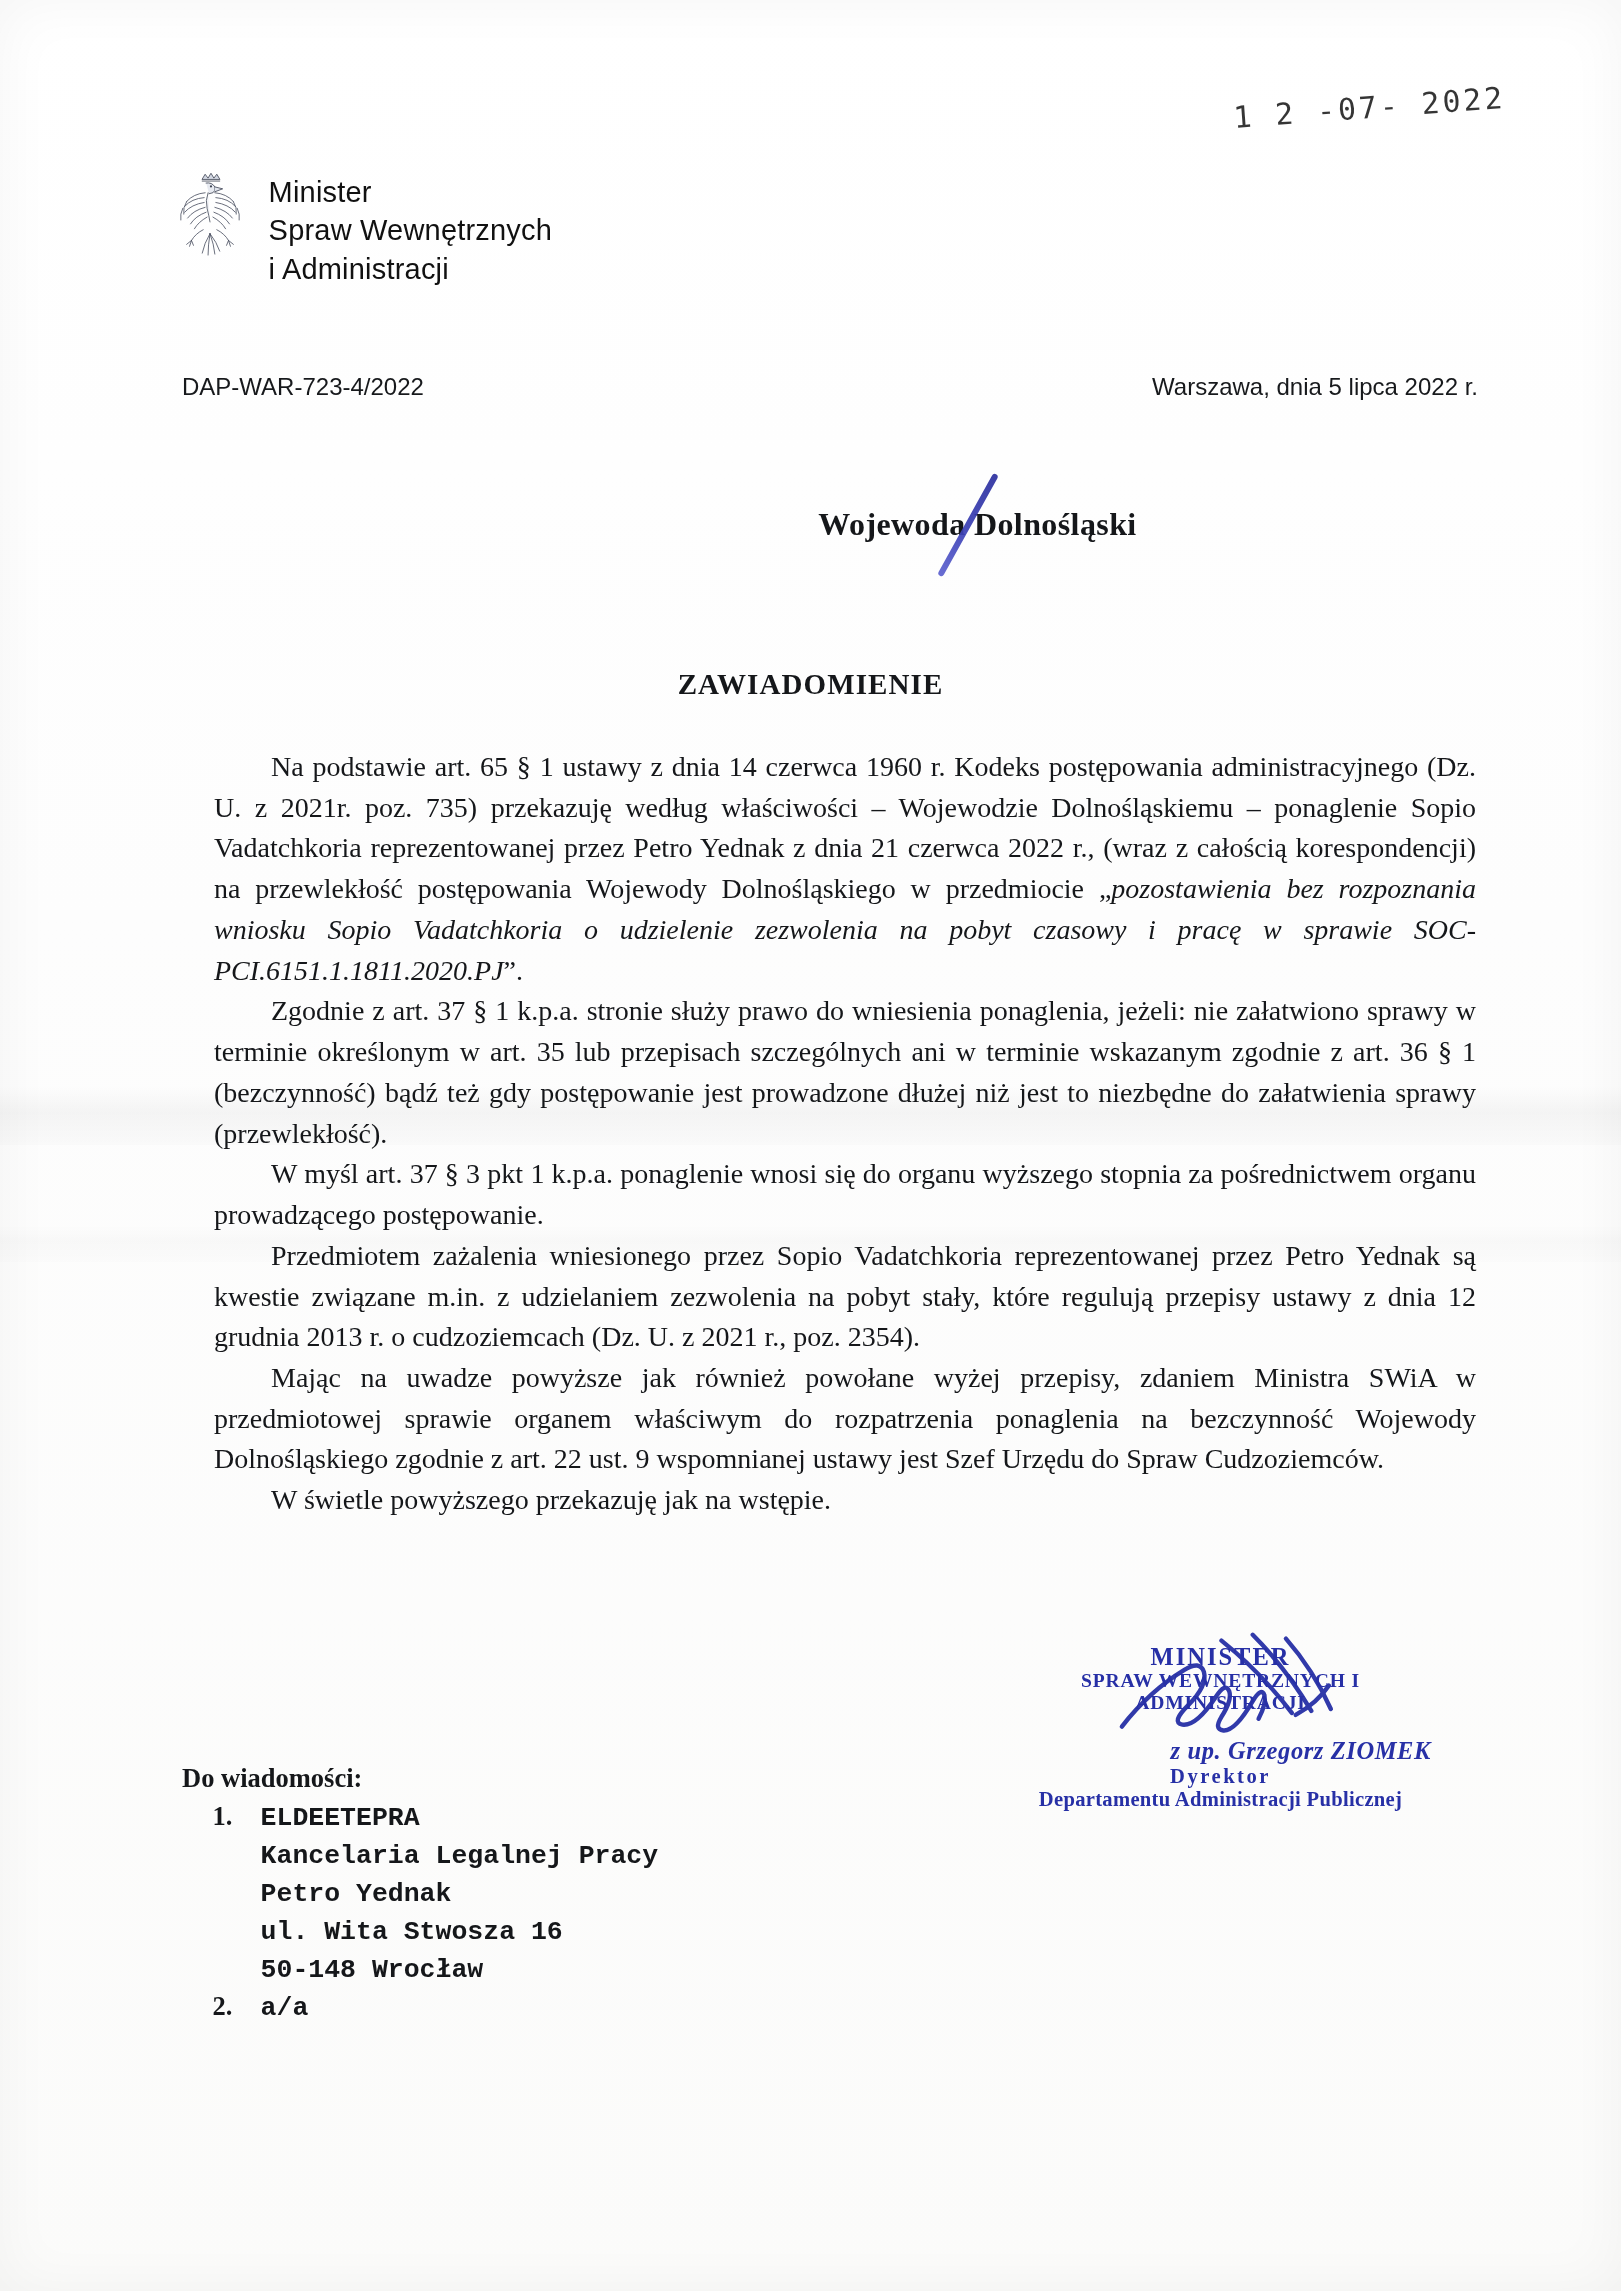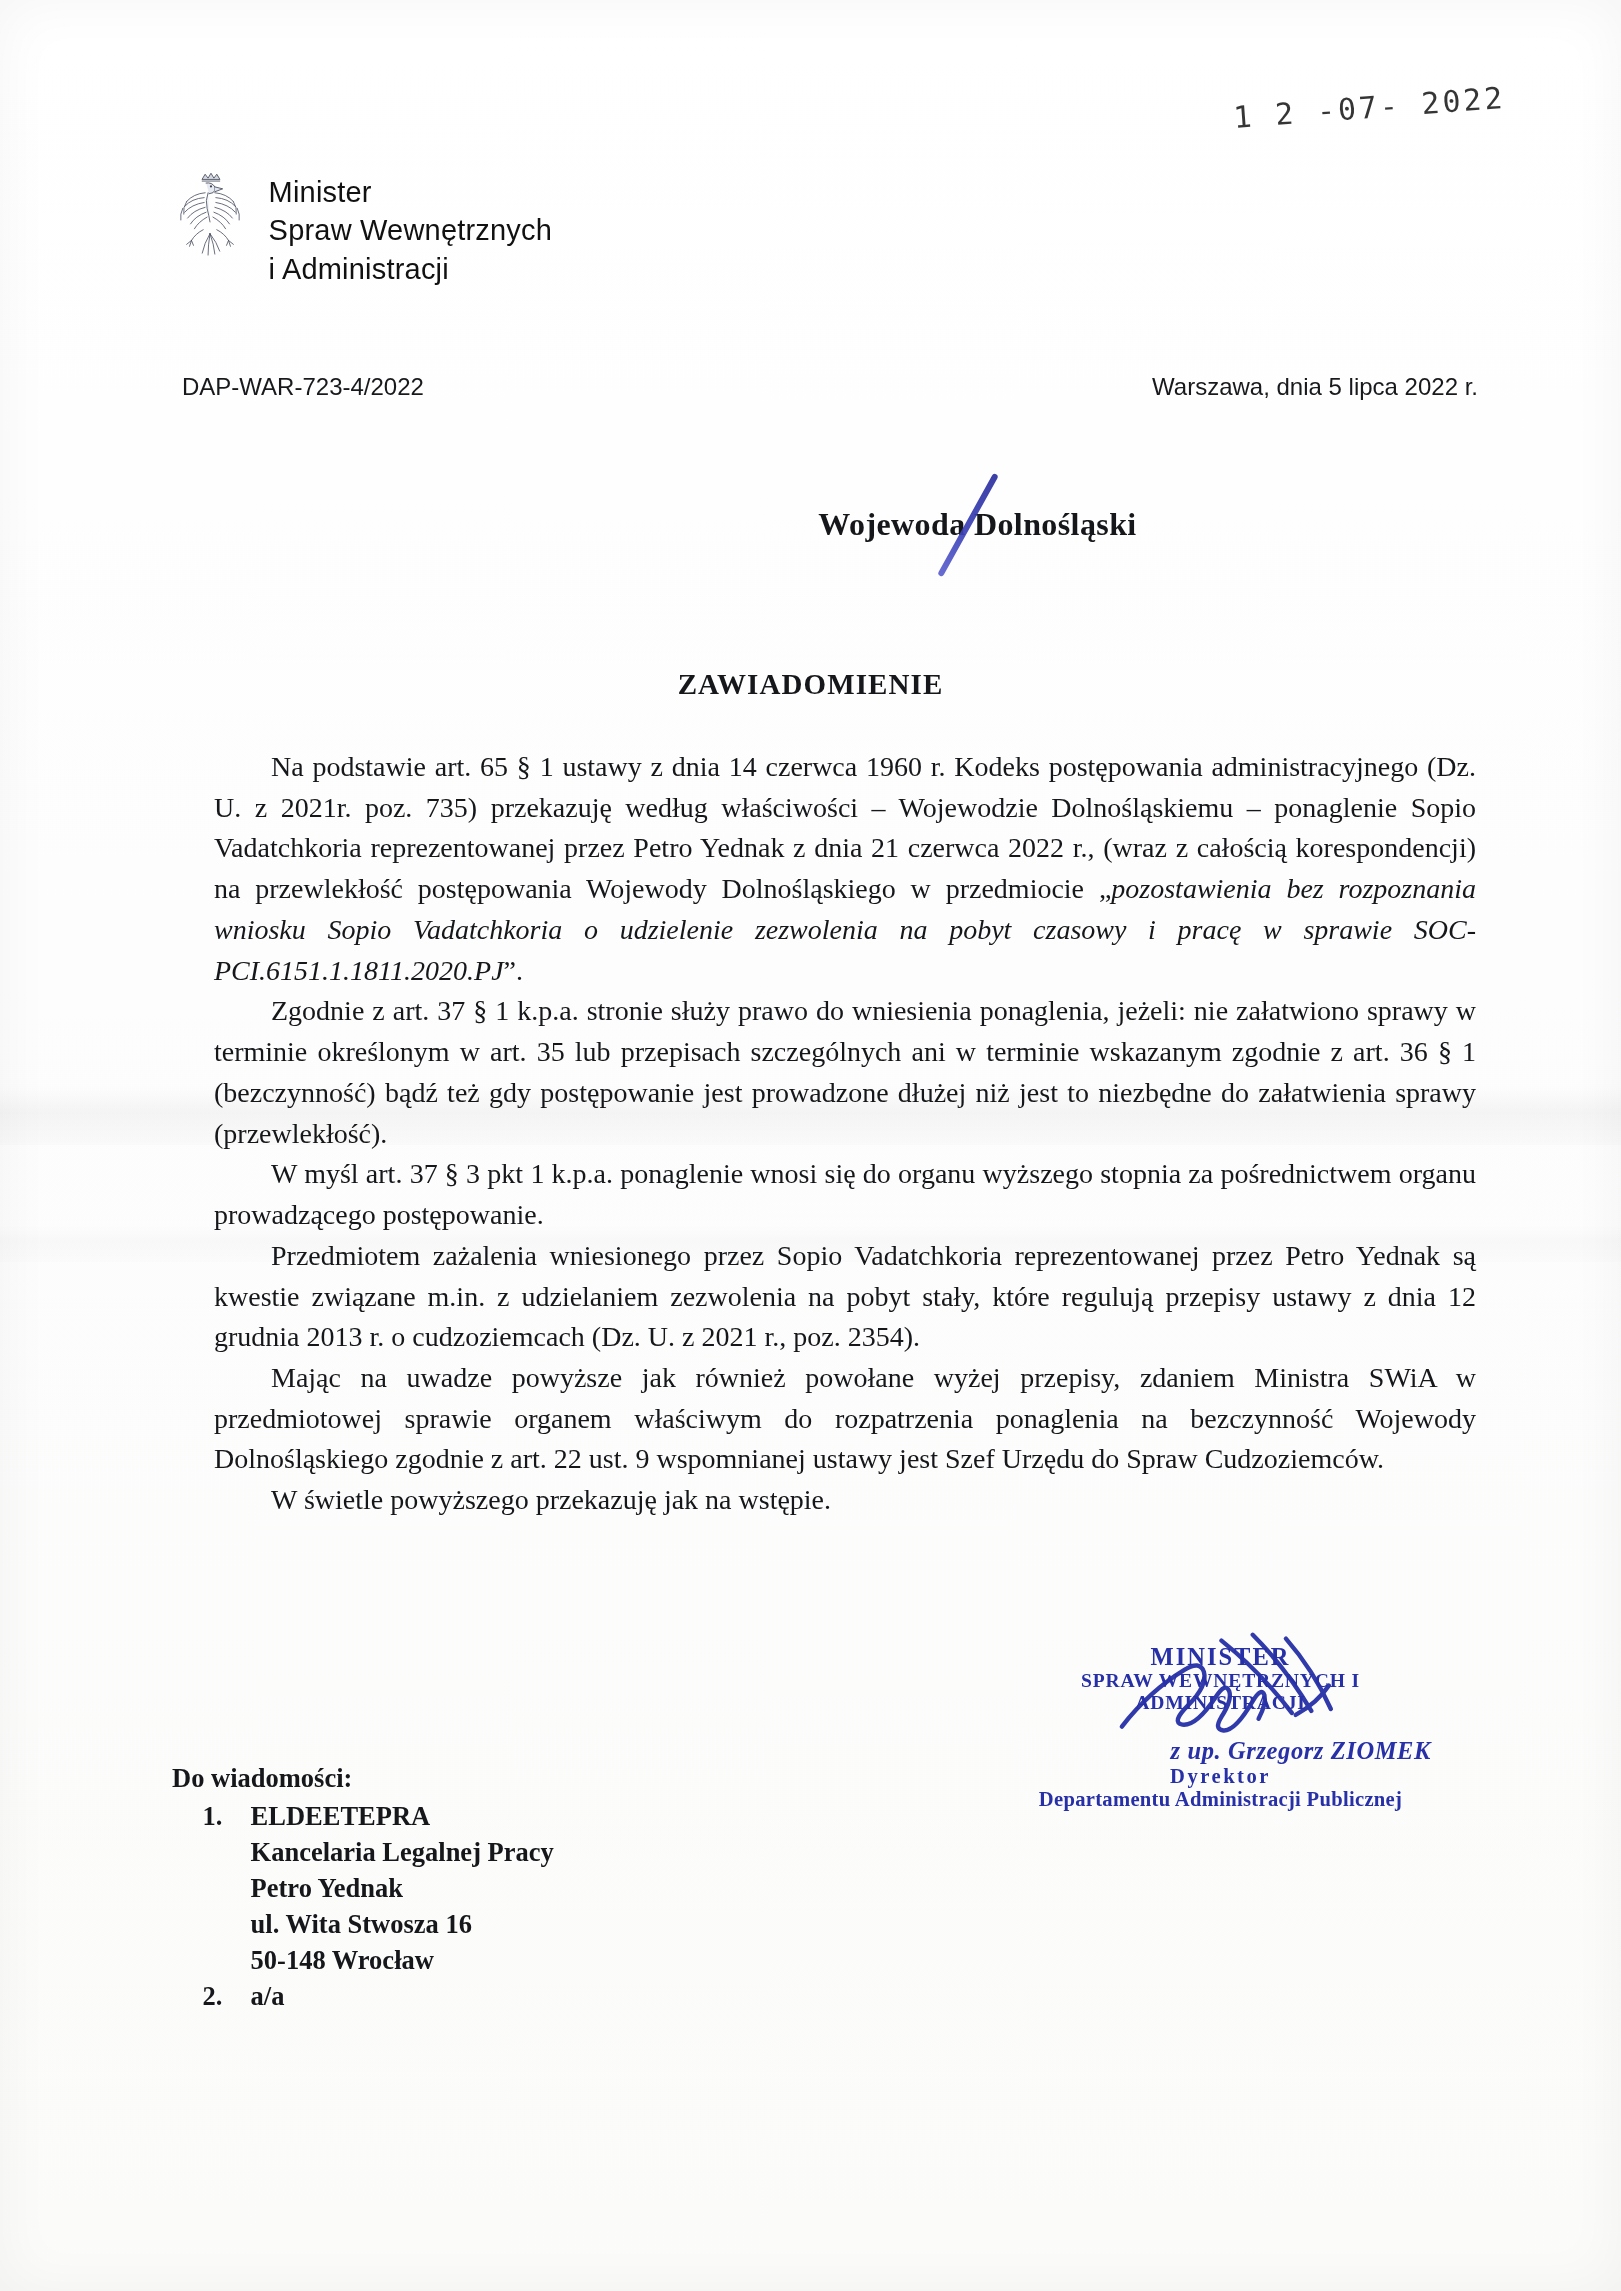--- a/index.html
+++ b/index.html
@@ -166,33 +166,33 @@
     left: 94px;
     width: 274px;
     height: 125px;
     pointer-events: none;
   }
 
   
   .dist {
     position: absolute;
     top: 1760px;
-    left: 172px;
+    left: 182px;
     font-size: 26.5px;
     font-weight: bold;
     line-height: 1.36;
   }
   .dist-head { margin-bottom: 2px; }
   .dist ol {
     margin: 0;
     padding-left: 57px;
     list-style-position: outside;
   }
   .dist li { padding-left: 21.6px; margin: 0; }
-  .dist li .lines { white-space: pre-line; }
+  .dist li .lines { white-space: pre-line; font-family: Liberation Mono, monospace; }
 
   
   .footer {
     position: absolute;
     left: 182px;
     top: 2115px;
     font-family: "Liberation Sans", "DejaVu Sans", sans-serif;
     font-size: 21px;
     line-height: 1.42;
     color: #2b2e33;

